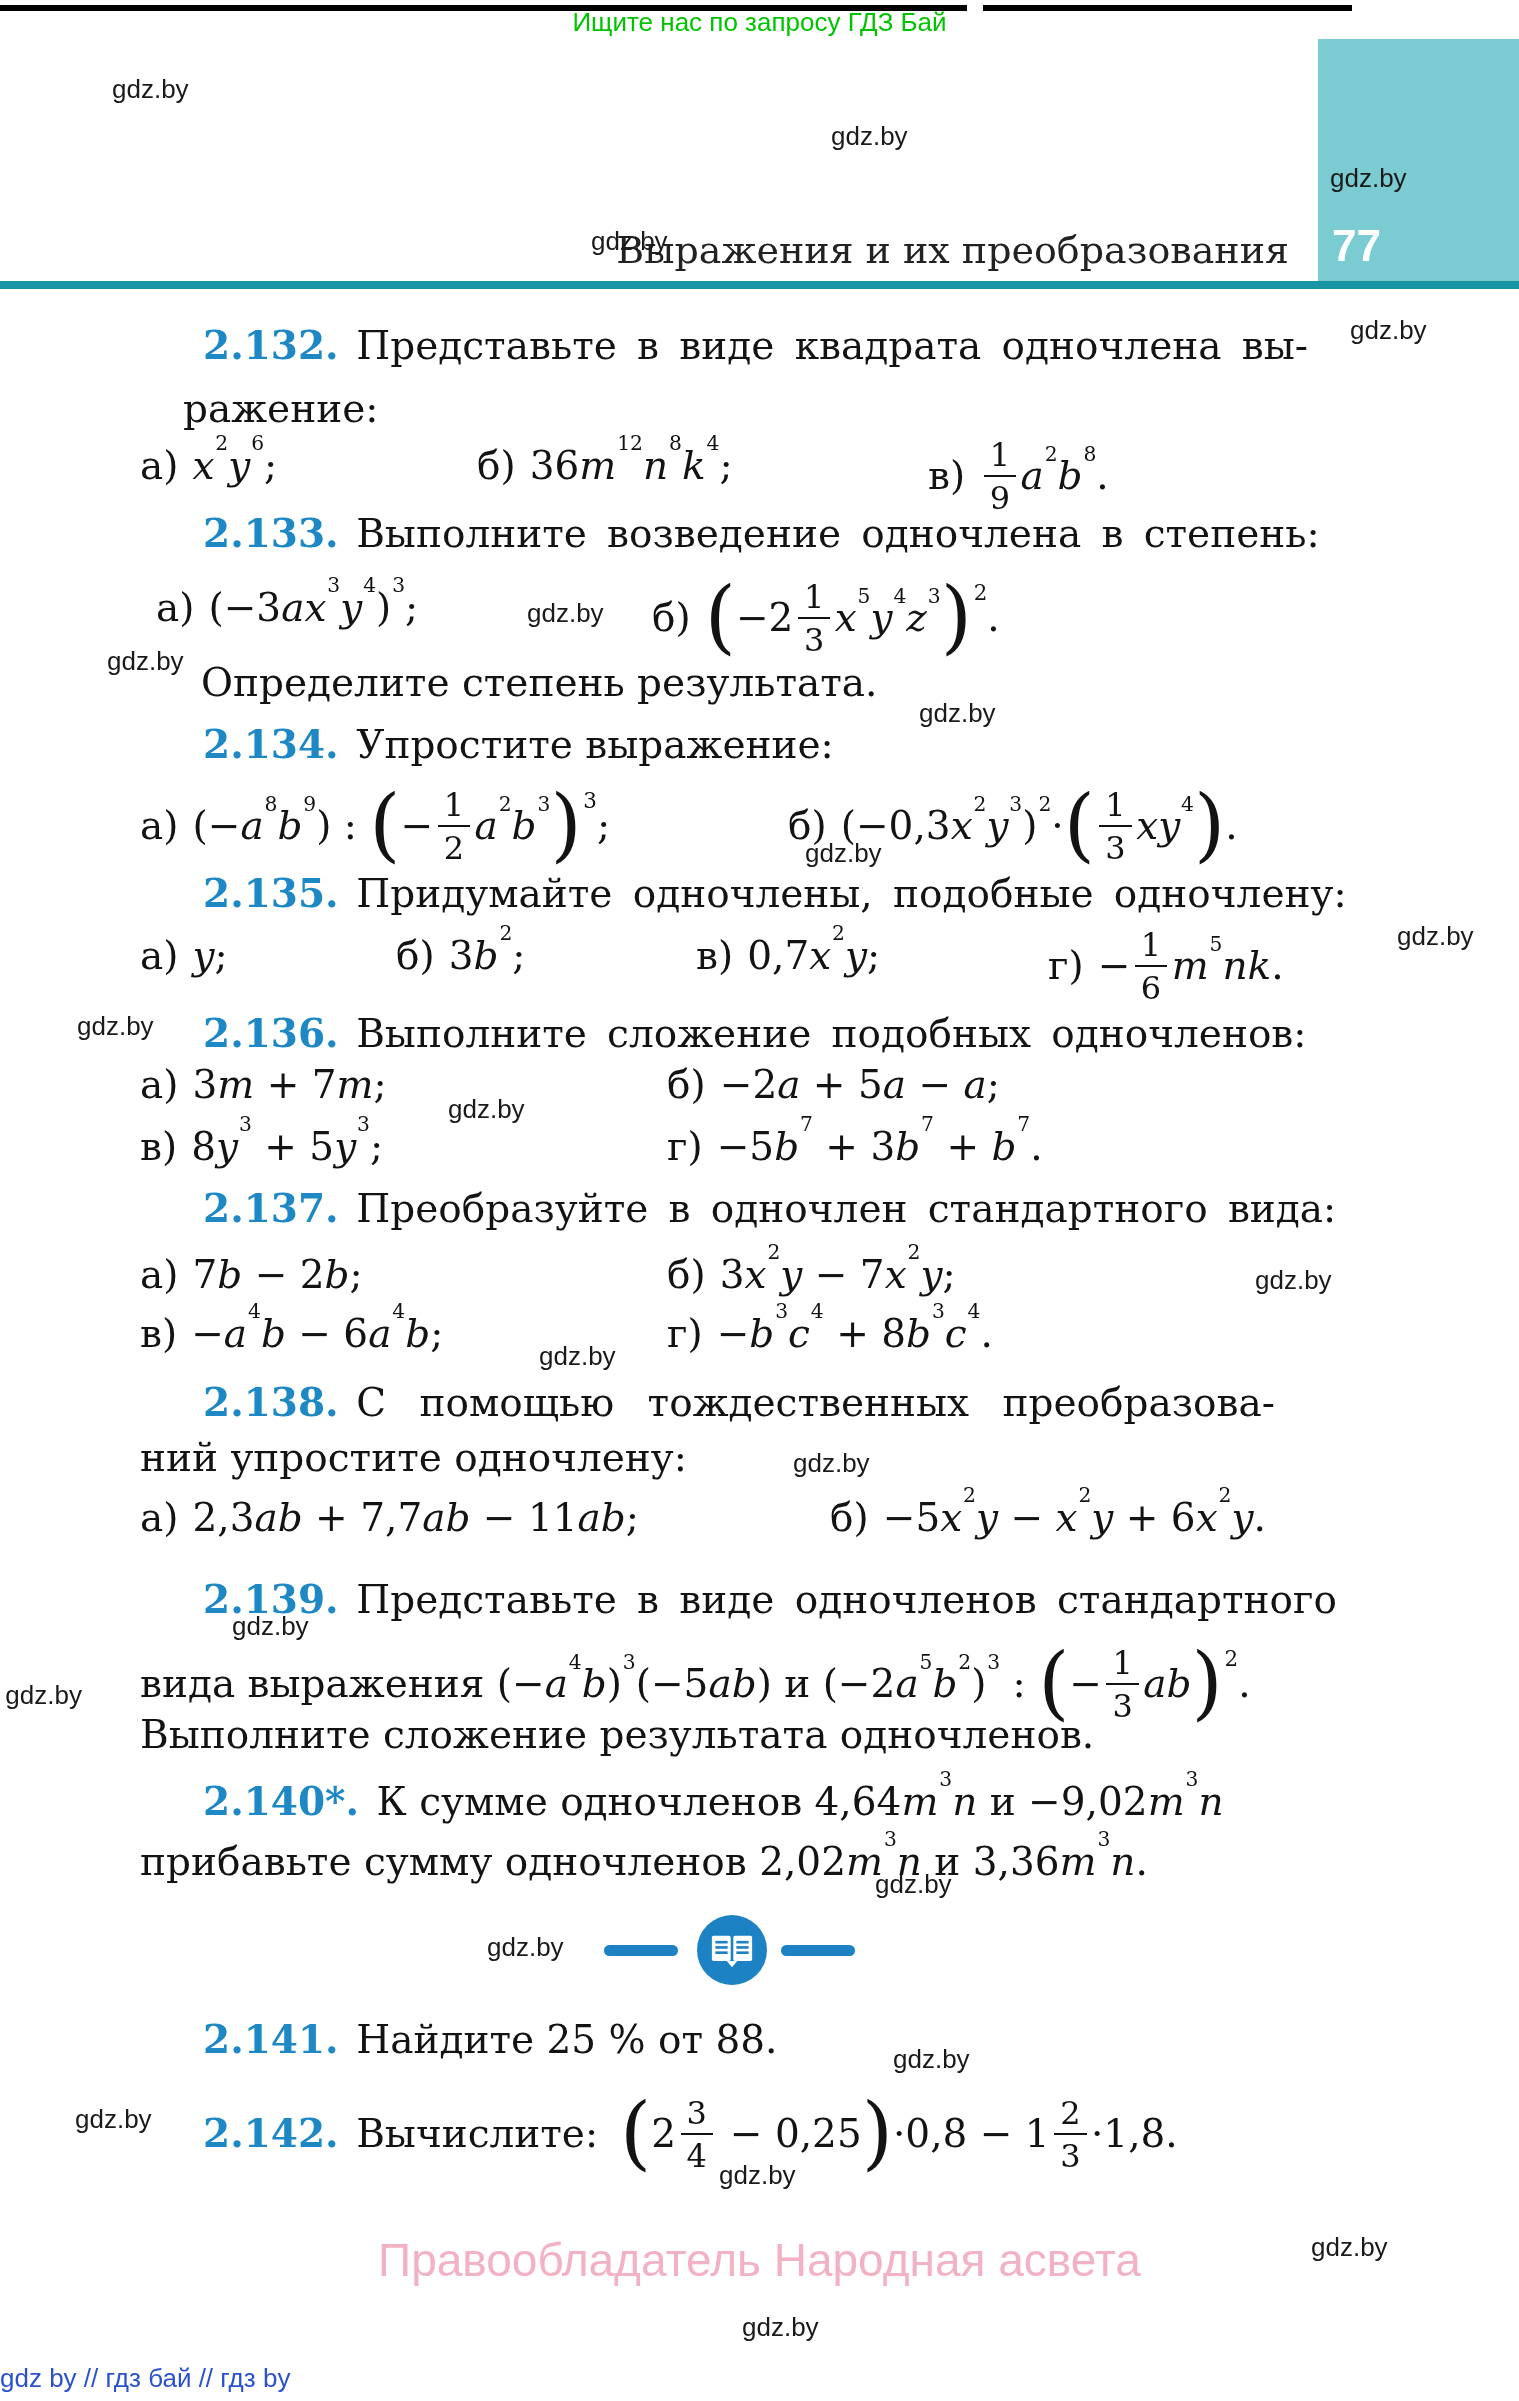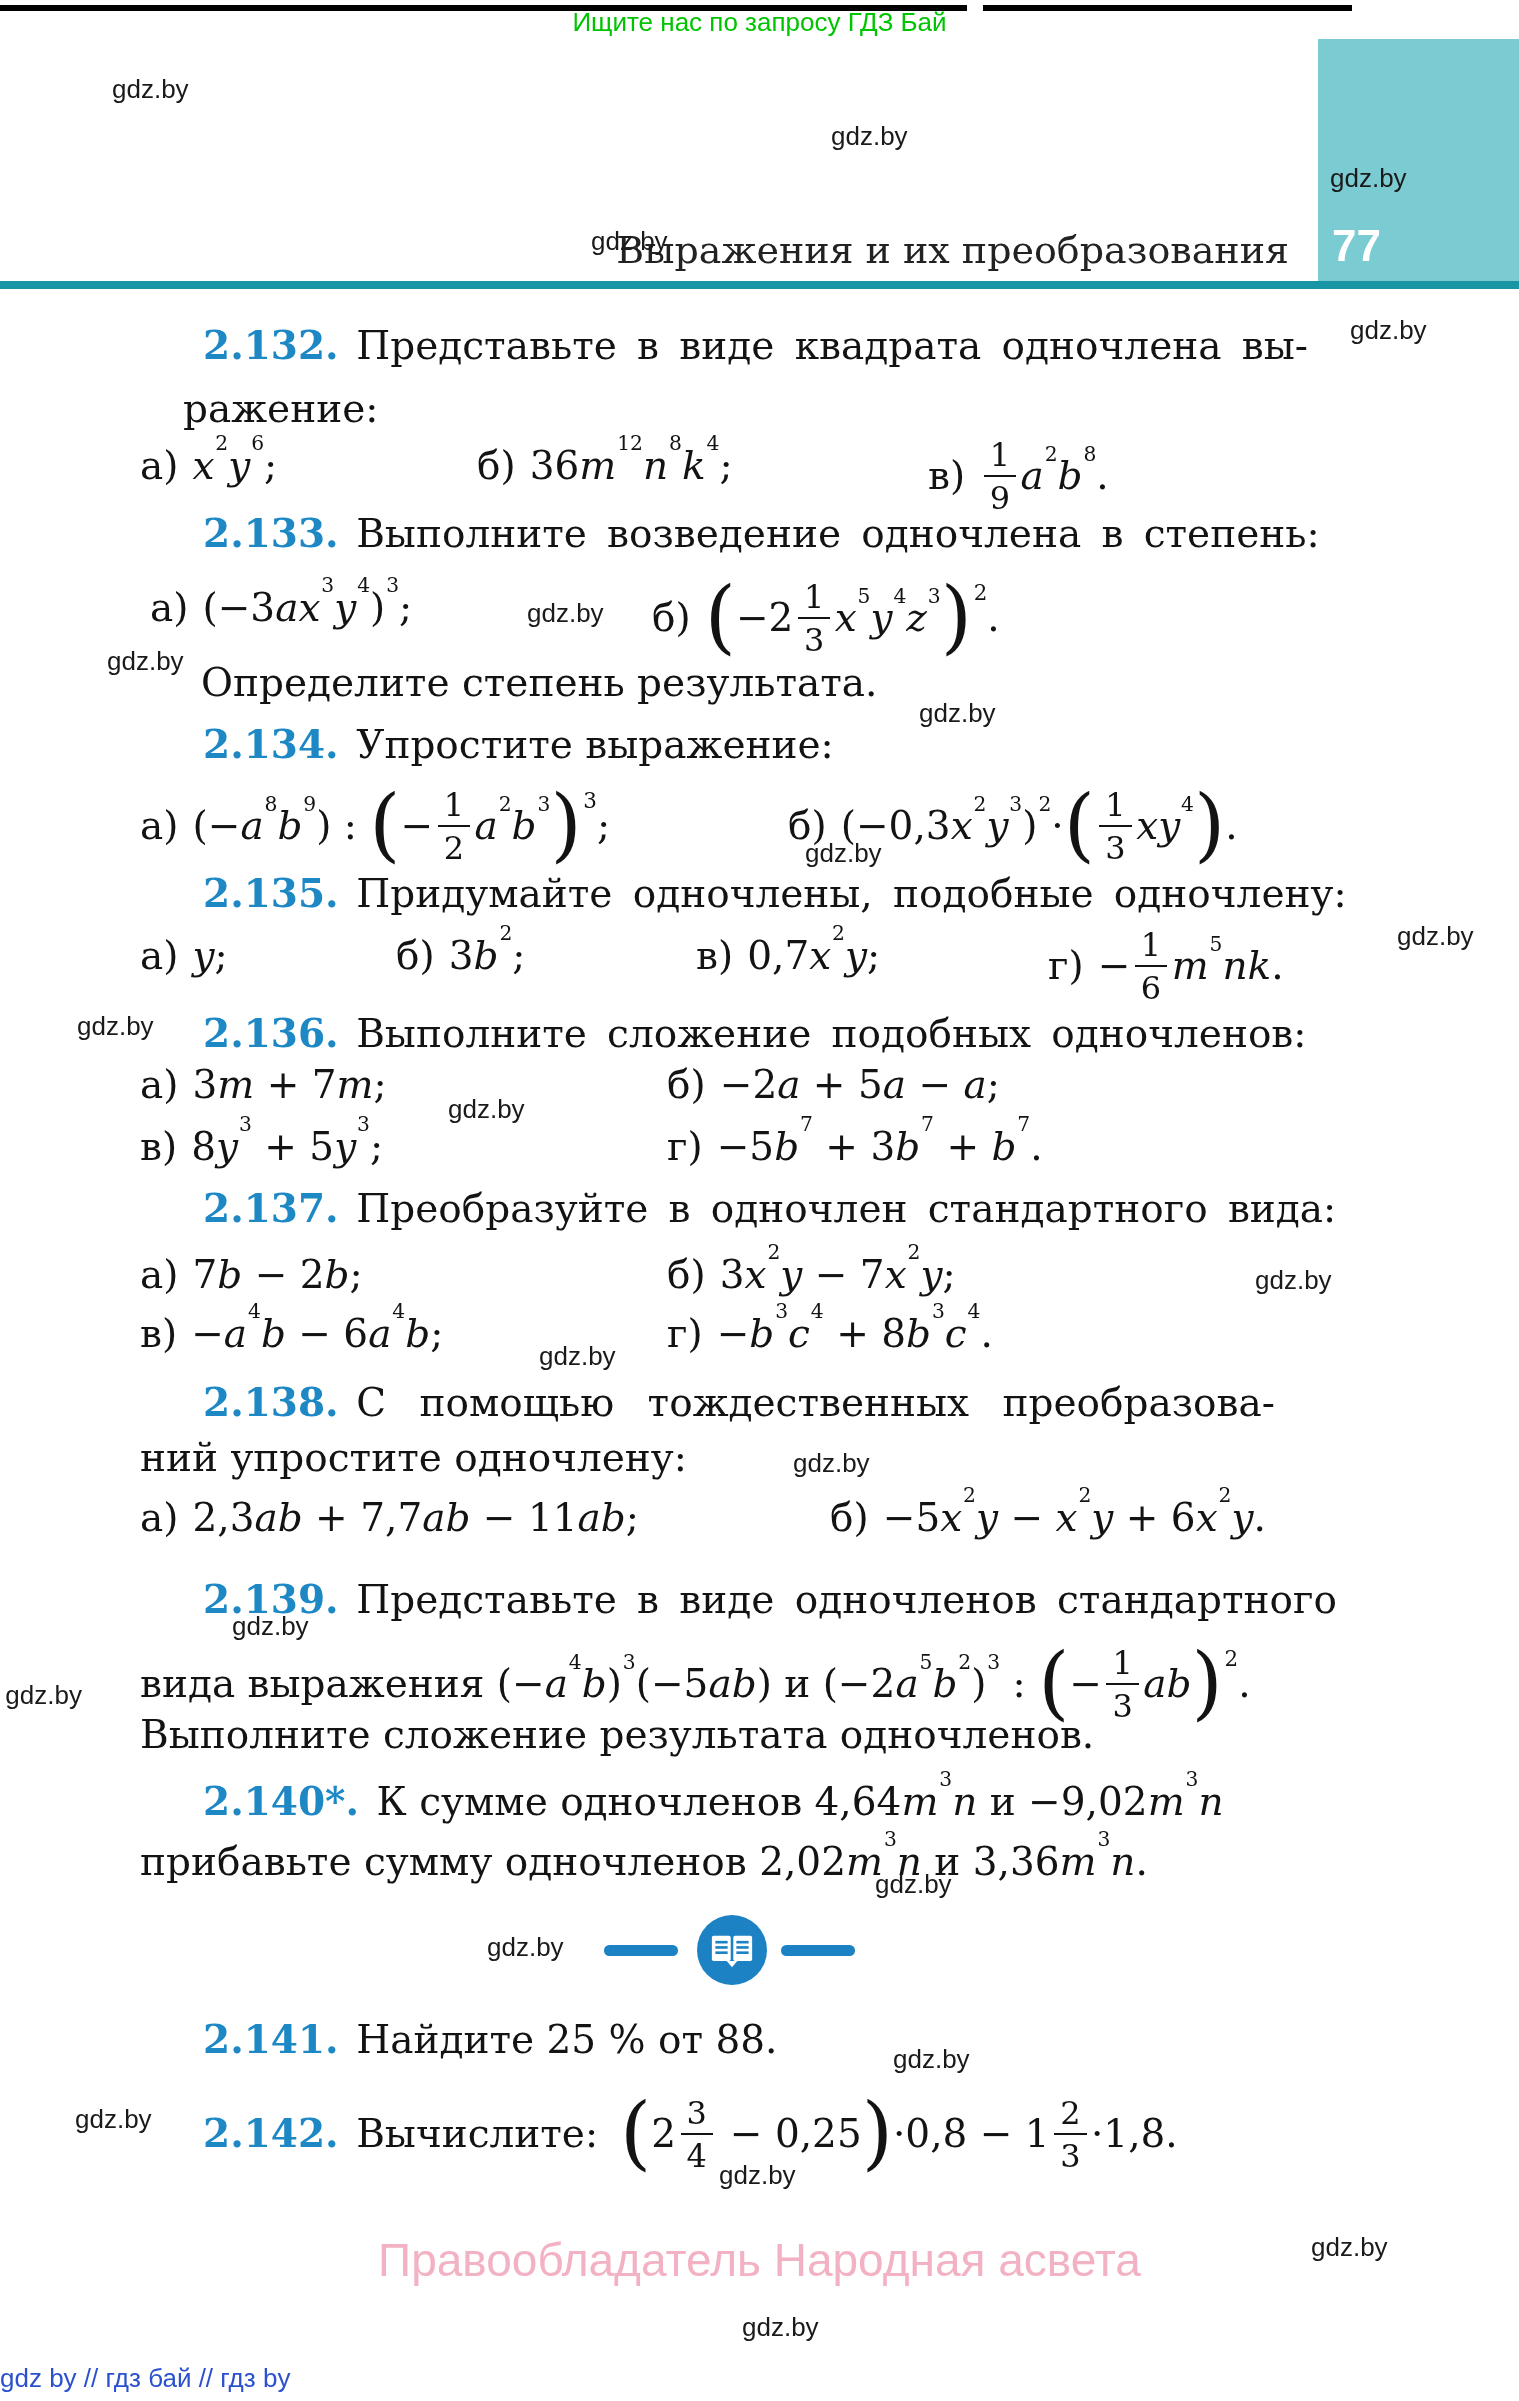--- a/index.html
+++ b/index.html
@@ -60,21 +60,21 @@
   <div class="line" style="left:477px;top:442px;">
     <span class="lbl">б)</span><span class="math">36<i>m</i><sup>12</sup><i>n</i><sup>8</sup><i>k</i><sup>4</sup>;</span>
   </div>
   <div class="line" style="left:928px;top:442px;">
     <span class="lbl">в)</span><span class="math"><span class="fr"><span class="nu">1</span><span class="de">9</span></span><i>a</i><sup>2</sup><i>b</i><sup>8</sup>.</span>
   </div>
 
   <div class="line" style="left:203px;top:509px;">
     <span class="num">2.133.</span><span class="just">Выполните возведение одночлена в степень:</span>
   </div>
-  <div class="line" style="left:150px;top:584px;text-align:center;">
+  <div class="line" style="left:156px;top:584px;text-align:center;">
     <span class="lbl">а)</span><span class="math">(−3<i>ax</i><sup>3</sup><i>y</i><sup>4</sup>)<sup>3</sup>;</span>
   </div>
   <div class="line" style="left:652px;top:584px;">
     <span class="lbl">б)</span><span class="math"><span class="bp">(</span>−2<span class="fr"><span class="nu">1</span><span class="de">3</span></span><i>x</i><sup>5</sup><i>y</i><sup>4</sup><i>z</i><sup>3</sup><span class="bp">)</span><span class="hsup">2</span>.</span>
   </div>
   <div class="line" style="left:201px;top:659px;">Определите степень результата.</div>
 
   <div class="line" style="left:203px;top:720px;">
     <span class="num">2.134.</span><span>Упростите выражение:</span>
   </div>

